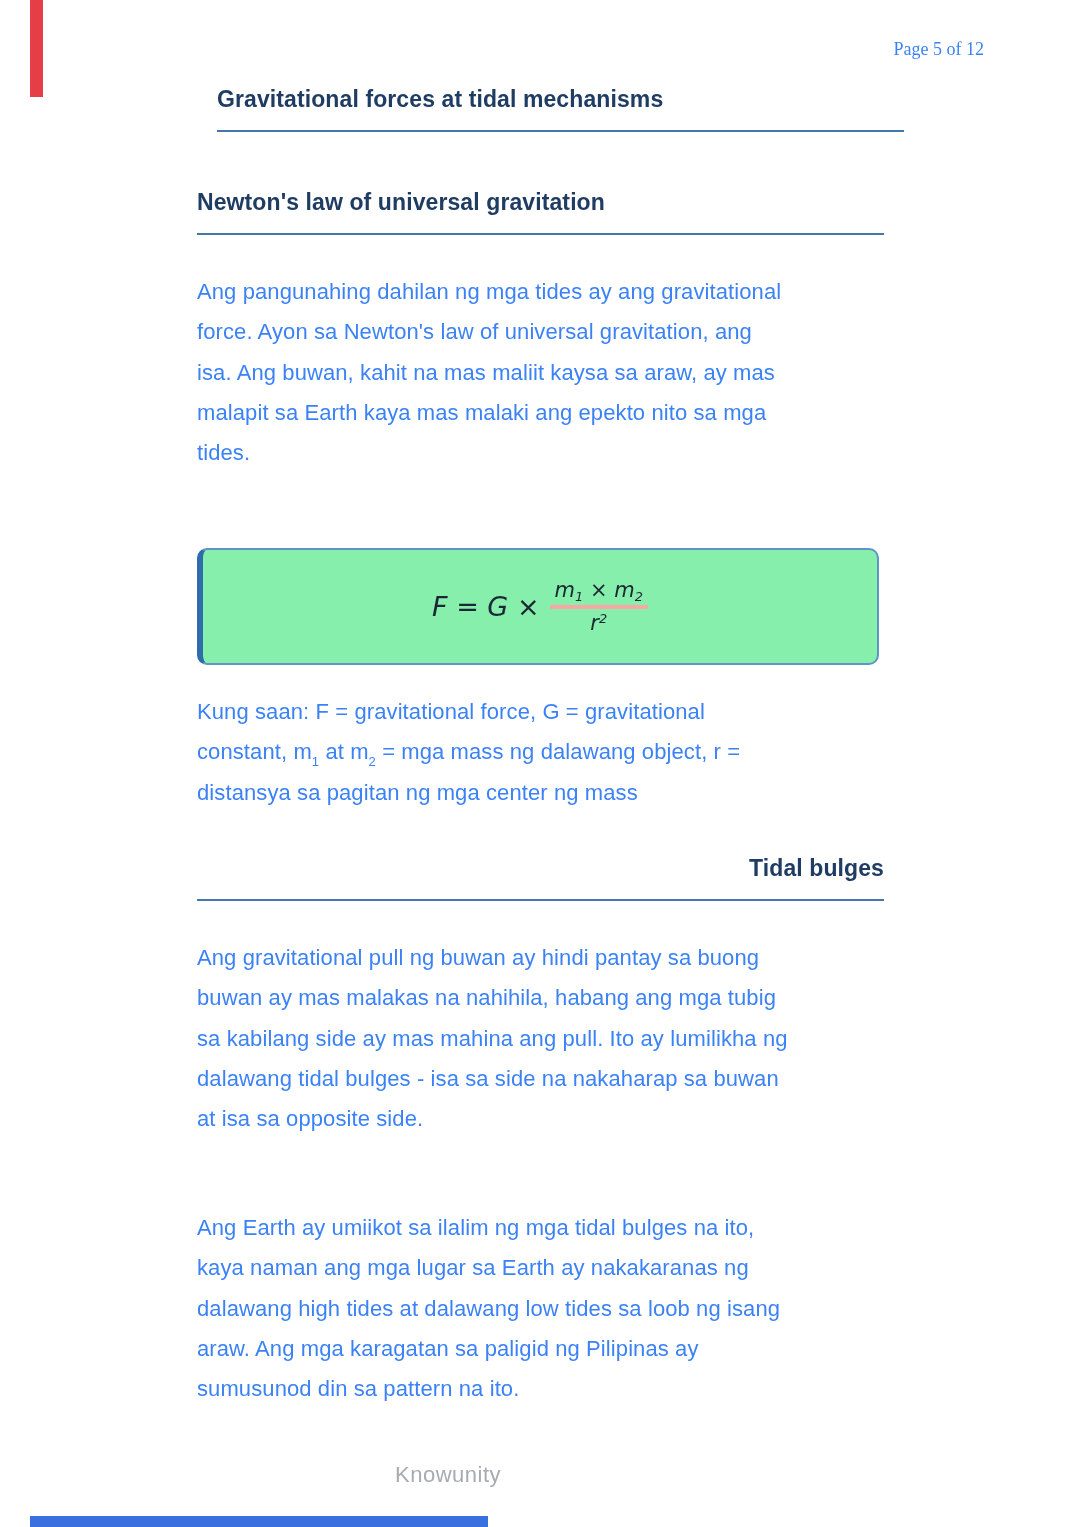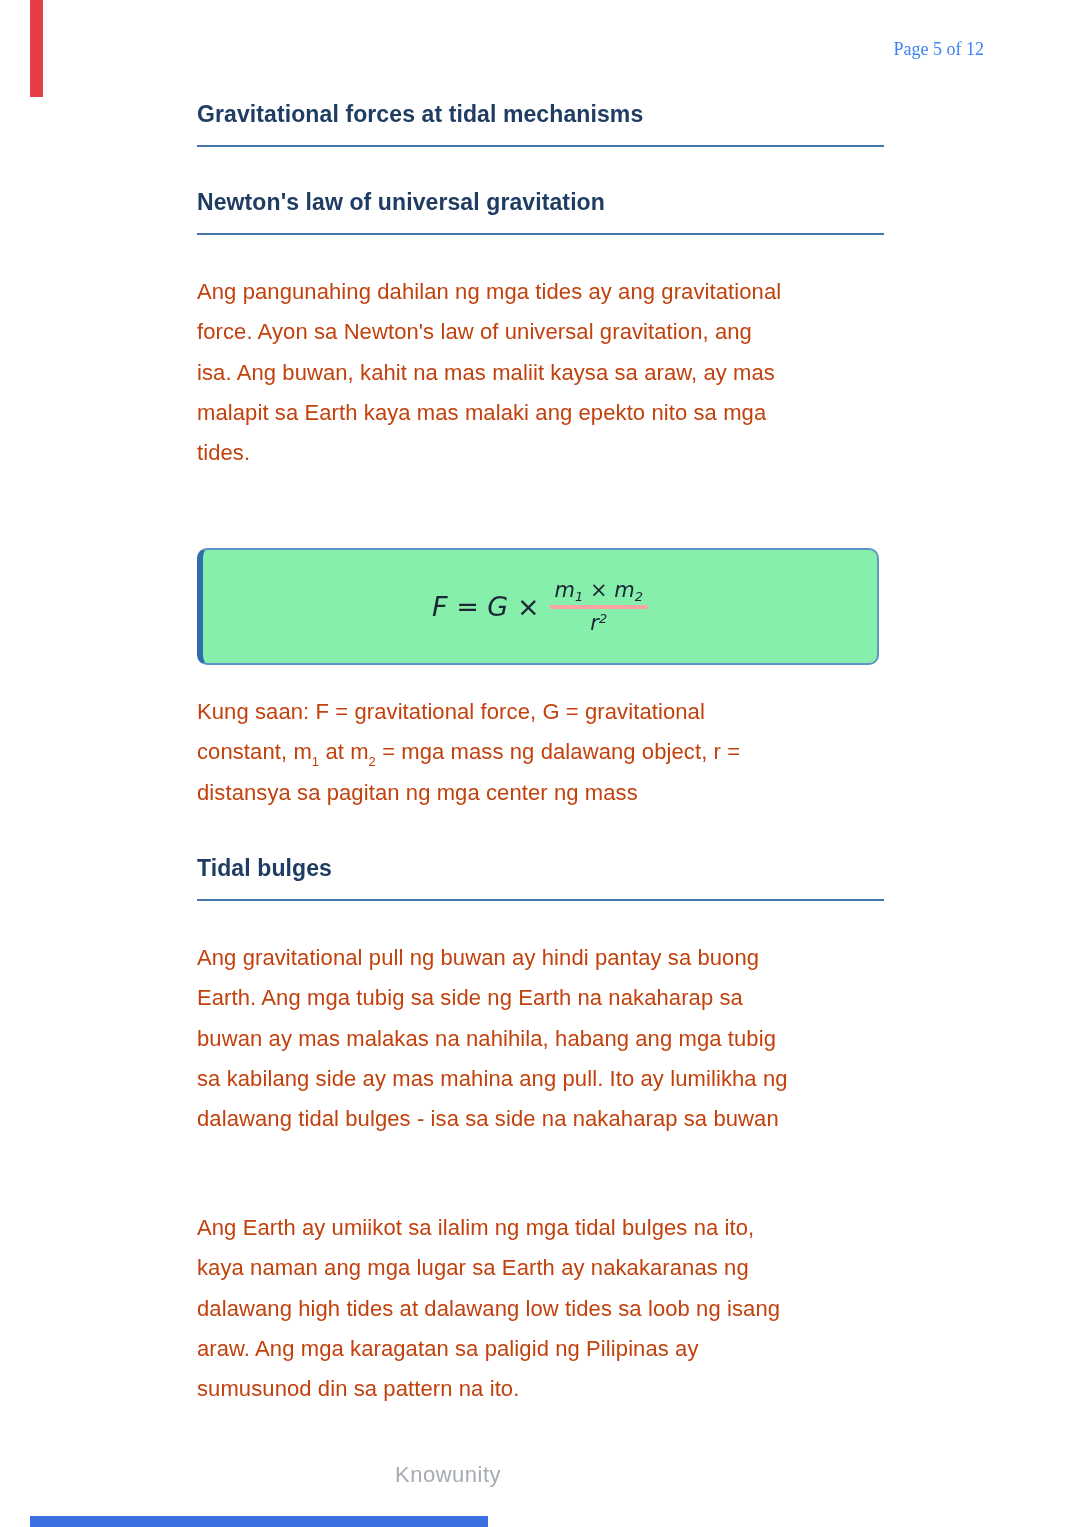--- a/index.html
+++ b/index.html
@@ -18,24 +18,24 @@
   }
   .page-num {
     position:absolute; top:39px; right:96px;
     font-family:"Liberation Serif", serif; font-size:18px; color:#3b82f6;
   }
   .content { position:absolute; left:197px; width:687px; }
   h2.sec {
     font-size:23px; font-weight:bold; color:#1f3c63; letter-spacing:0.1px;
     padding-bottom:17px; border-bottom:2px solid #4377ac;
   }
-  .h1-block { top:101px; }
+  .h1-block { top:86px;margin-left:20px; }
   .h2-block { top:189px; }
   .h3-block { top:855px; }
-  .para { color:#c2410c; font-size:22px; letter-spacing:0.1px; }
+  .para { color:#3b82f6; font-size:22px; letter-spacing:0.1px; }
   .para .tl { height:40.3px; line-height:40.3px; white-space:nowrap; }
   .p1 { top:272px; }
   .p-kung { top:692px; }
   .p2 { top:938px; }
   .p3 { top:1208px; }
   sub.msub {
     font-size:13px; vertical-align:-7px; line-height:0;
   }
   .formula-box {
     position:absolute; left:197px; top:548px; width:682px; height:117px;
@@ -91,30 +91,30 @@
     </span>
   </div>
 </div>
 
 <div class="content para p-kung" style="position:absolute;">
   <div class="tl">Kung saan: F = gravitational force, G = gravitational</div>
   <div class="tl"><span>constant, m</span><sub class="msub">1</sub><span> at m</span><sub class="msub">2</sub><span> = mga mass ng dalawang object, r =</span></div>
   <div class="tl">distansya sa pagitan ng mga center ng mass</div>
 </div>
 
-<div class="content h3-block" style="position:absolute;">
+<div class="content h3-block" style="position:absolute;text-align:right;">
   <h2 class="sec">Tidal bulges</h2>
 </div>
 
 <div class="content para p2" style="position:absolute;">
   <div class="tl">Ang gravitational pull ng buwan ay hindi pantay sa buong</div>
-  <div class="tl">Earth. Ang mga tubig sa side ng Earth na nakaharap sa</div>
   <div class="tl">buwan ay mas malakas na nahihila, habang ang mga tubig</div>
   <div class="tl">sa kabilang side ay mas mahina ang pull. Ito ay lumilikha ng</div>
   <div class="tl">dalawang tidal bulges - isa sa side na nakaharap sa buwan</div>
+  <div class="tl">at isa sa opposite side.</div>
 </div>
 
 <div class="content para p3" style="position:absolute;">
   <div class="tl">Ang Earth ay umiikot sa ilalim ng mga tidal bulges na ito,</div>
   <div class="tl">kaya naman ang mga lugar sa Earth ay nakakaranas ng</div>
   <div class="tl">dalawang high tides at dalawang low tides sa loob ng isang</div>
   <div class="tl">araw. Ang mga karagatan sa paligid ng Pilipinas ay</div>
   <div class="tl">sumusunod din sa pattern na ito.</div>
 </div>
 

